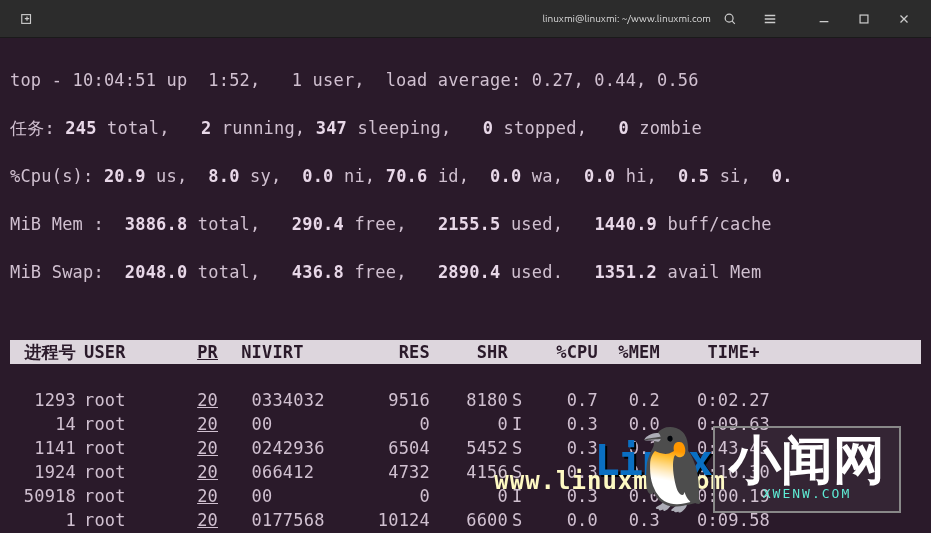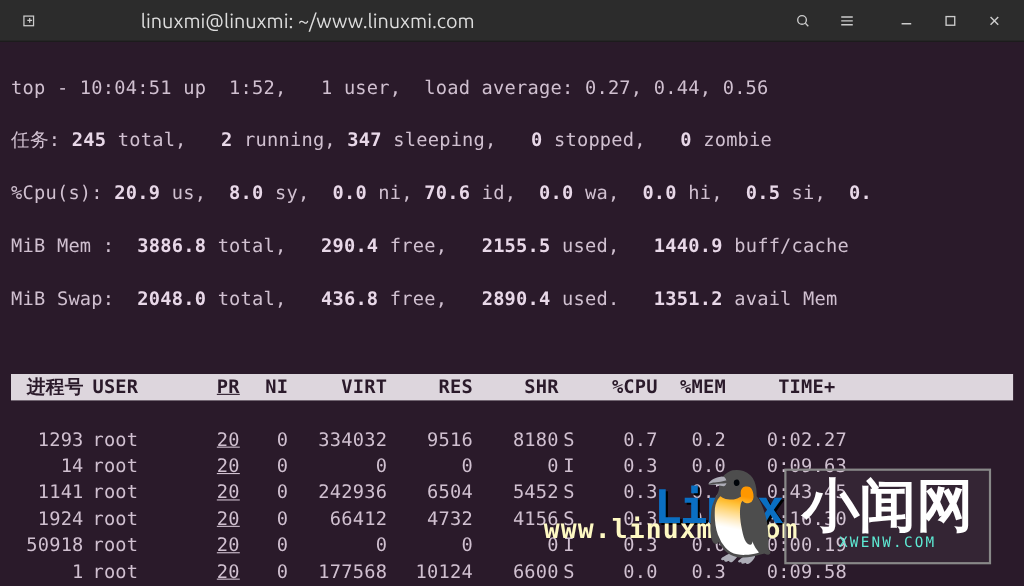--- a/index.html
+++ b/index.html
@@ -14,21 +14,21 @@
     }
     .titlebar {
       height: 38px;
       background: #2c2c2c;
       display: flex;
       align-items: center;
       padding: 0 8px;
       border-bottom: 1px solid #1a1a1a;
     }
     .titlebar-left { display: flex; align-items: center; gap: 8px; width: 120px; }
-    .titlebar-center { flex: 1; text-align: left; color: #ddd; font-family: Ubuntu, sans-serif; font-size: 18px; }
+    .titlebar-center { flex: 1; text-align: right; color: #ddd; font-family: Ubuntu, sans-serif; font-size: 10px; }
     .titlebar-right { display: flex; align-items: center; gap: 2px; }
     .tb-btn {
       width: 38px; height: 28px; display: flex; align-items: center; justify-content: center;
       color: #ccc; border-radius: 4px;
     }
     .tb-icon { width: 14px; height: 14px; }
     .terminal {
       padding: 6px 10px 0 10px;
       line-height: 24px;
       white-space: pre;
@@ -40,21 +40,21 @@
       color: #2a1a2a;
       font-weight: bold;
       display: flex;
       margin-top: 8px;
     }
     .row { display: flex; }
     .c-pid   { width: 70px; text-align: right; padding-right: 4px;}
     .c-user  { width: 80px; text-align: left; padding-left: 4px;}
     .c-pr    { width: 58px; text-align: right; text-decoration: underline; }
     .c-ni    { width: 44px; text-align: right; }
-    .c-virt  { width: 90px; text-align: right; }
+    .c-virt  { width: 90px; text-align: left; }
     .c-res   { width: 78px; text-align: right; }
     .c-shr   { width: 78px; text-align: right; }
     .c-s     { width: 22px; text-align: left; padding-left: 4px;}
     .c-cpu   { width: 68px; text-align: right; }
     .c-mem   { width: 62px; text-align: right; }
     .c-time  { width: 110px; text-align: right; }
     .watermark {
       position: absolute;
       right: 30px;
       bottom: 20px;

